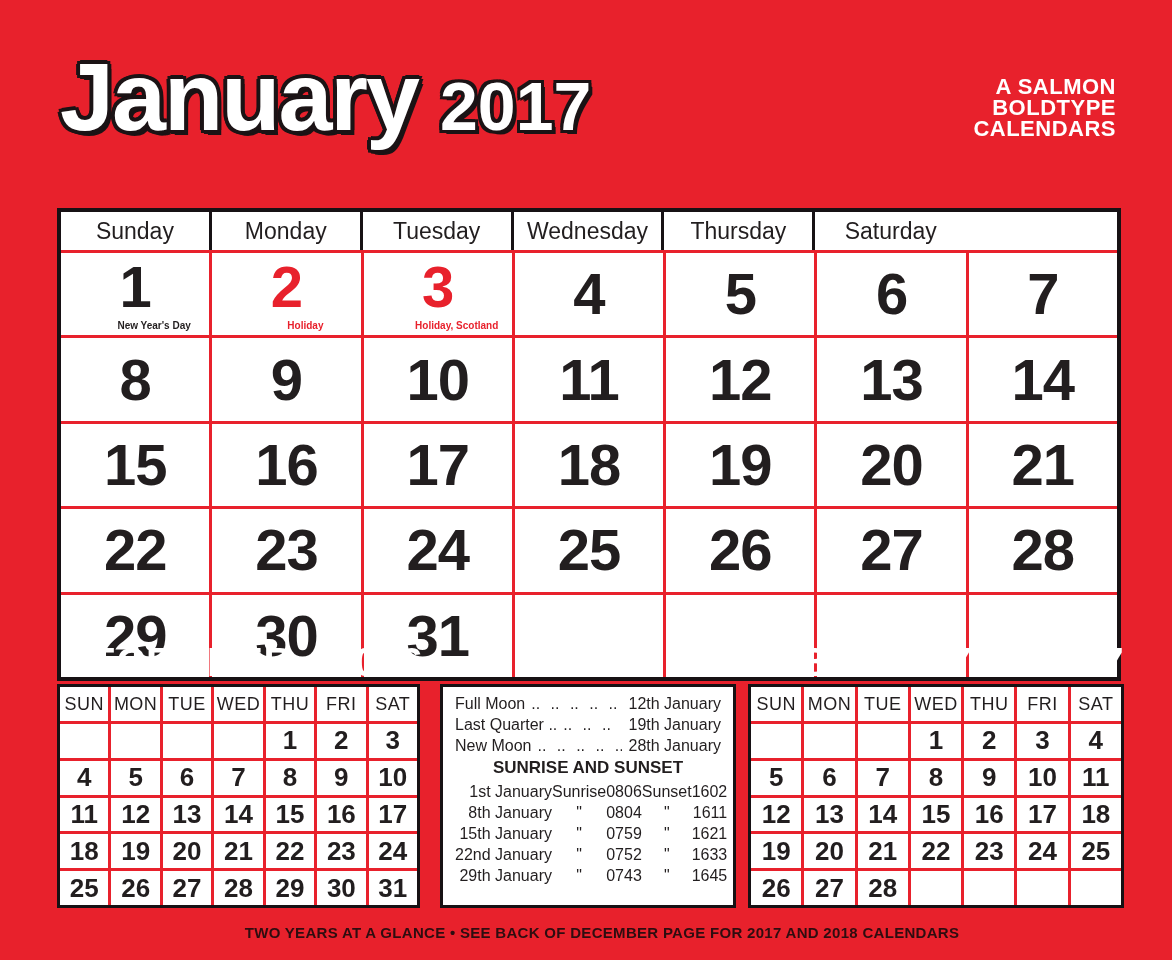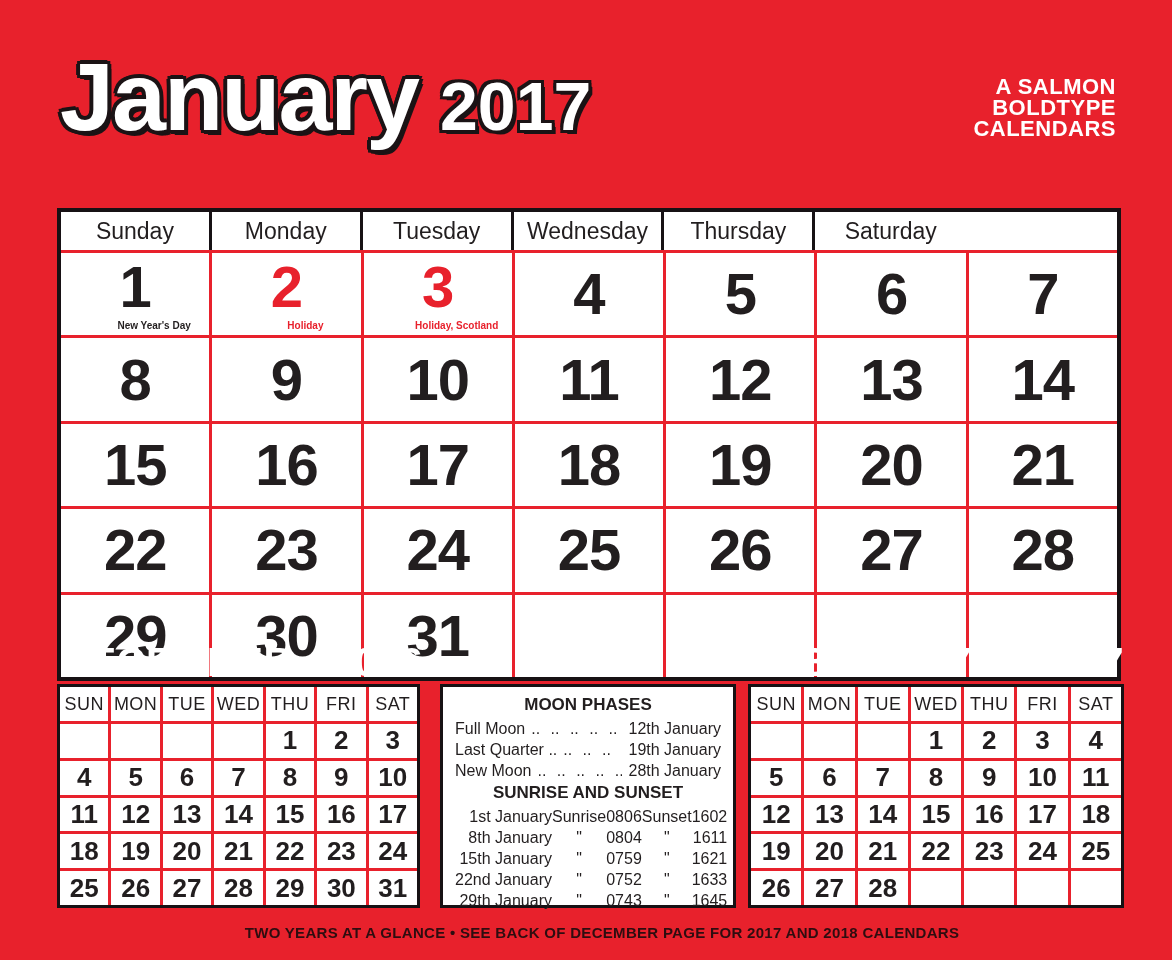--- a/index.html
+++ b/index.html
@@ -252,21 +252,20 @@
       <div class="mc">25</div>
       <div class="mc">26</div>
       <div class="mc">27</div>
       <div class="mc">28</div>
       <div class="mc">29</div>
       <div class="mc">30</div>
       <div class="mc">31</div>
     </div>
 
   <div class="info-box">
-    <div class="info-title">MOON PHASES</div>
     <div id="moon-rows">
         <div class="moon-row">
           <span class="moon-name">Full Moon</span>
           <span class="moon-dots">.. .. .. .. ..</span>
           <span class="moon-date">12th January</span>
         </div>
         <div class="moon-row">
           <span class="moon-name">Last Quarter ..</span>
           <span class="moon-dots">.. .. .. ..</span>
           <span class="moon-date">19th January</span>

